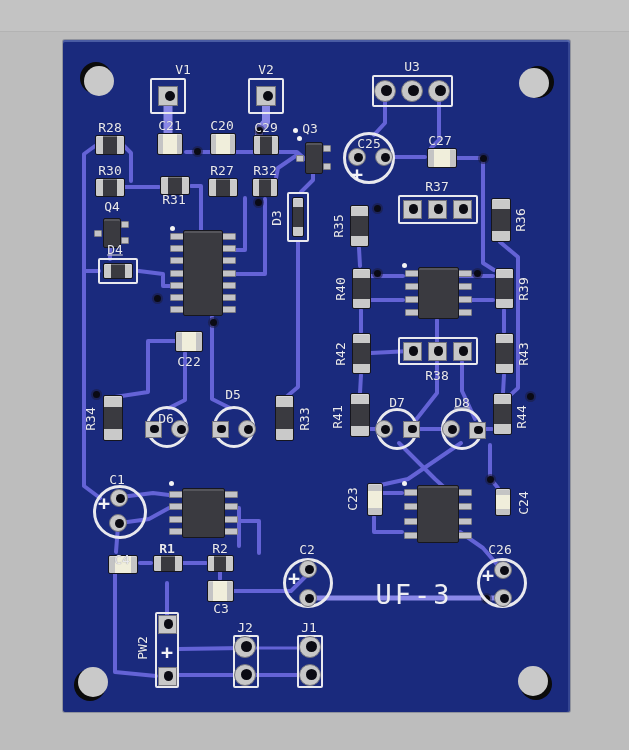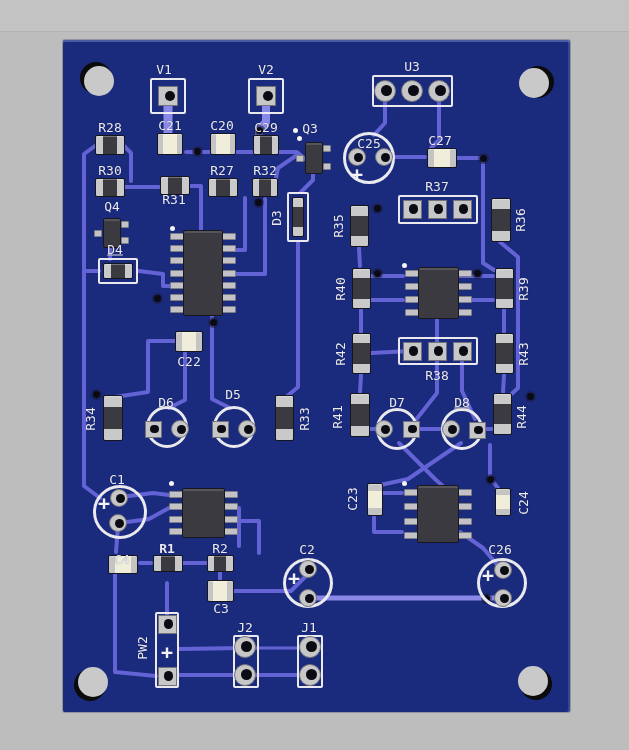--- a/index.html
+++ b/index.html
@@ -109,20 +109,21 @@
       <polyline points="52,534 52,632 93,636" class="trace" stroke-width="4"></polyline>
       <polyline points="104,579 104,543" class="trace" stroke-width="4"></polyline>
       <polyline points="116,609 180,608" class="trace" stroke-width="4"></polyline>
       <polyline points="116,635 245,635" class="trace" stroke-width="4"></polyline>
       <polyline points="184,608 245,608" class="trace" stroke-width="3"></polyline>
       <polyline points="162,468 176,468 176,506" class="trace" stroke-width="4"></polyline>
       <polyline points="162,481 196,481 196,513" class="trace" stroke-width="4"></polyline>
       <polyline points="57,483 86,479 106,468" class="trace" stroke-width="4"></polyline>
       <polyline points="60,105 68,113 68,141" class="trace" stroke-width="4"></polyline>
     </svg>
+  <div id="board-title" style="left: 351px; top: 554px;">UF-3</div>
 <div class="via" style="position: absolute; left: 130.5px; top: 107.5px; width: 7px; height: 7px;"></div>
     <div class="via" style="position: absolute; left: 192.5px; top: 86.5px; width: 7px; height: 7px;"></div>
     <div class="via" style="position: absolute; left: 416.5px; top: 114.5px; width: 7px; height: 7px;"></div>
     <div class="via" style="position: absolute; left: 310.5px; top: 229.5px; width: 7px; height: 7px;"></div>
     <div class="via" style="position: absolute; left: 410.5px; top: 229.5px; width: 7px; height: 7px;"></div>
     <div class="via" style="position: absolute; left: 90.5px; top: 254.5px; width: 7px; height: 7px;"></div>
     <div class="via" style="position: absolute; left: 146.5px; top: 278.5px; width: 7px; height: 7px;"></div>
     <div class="via" style="position: absolute; left: 191.5px; top: 158.5px; width: 7px; height: 7px;"></div>
     <div class="via" style="position: absolute; left: 423.5px; top: 435.5px; width: 7px; height: 7px;"></div>
     <div class="via" style="position: absolute; left: 419.5px; top: 554.5px; width: 7px; height: 7px;"></div>
@@ -136,21 +137,21 @@
     <div class="wdot" style="position: absolute; left: 105.5px; top: 440.5px; width: 5px; height: 5px;"></div>
     <div class="wdot" style="position: absolute; left: 121.5px; top: 451.5px; width: 5px; height: 5px;"></div>
     <div class="wdot" style="position: absolute; left: 338.5px; top: 440.5px; width: 5px; height: 5px;"></div>
     <div class="wdot" style="position: absolute; left: 359.5px; top: 448.5px; width: 5px; height: 5px;"></div>
     <div class="wdot" style="position: absolute; left: 229.5px; top: 87.5px; width: 5px; height: 5px;"></div>
     <div class="wdot" style="position: absolute; left: 233.5px; top: 95.5px; width: 5px; height: 5px;"></div>
     <div class="comp outline" style="position: absolute; left: 87px; top: 38px; width: 36px; height: 36px;"></div>
     <div class="pad-sq" style="position: absolute; left: 95px; top: 46px; width: 20px; height: 20px;">
       <div class="pdot" style="position: absolute; left: 5.6px; top: 4px; width: 10px; height: 10px;"></div>
     </div>
-    <div class="lbl" style="left: 101px; top: 29px;">V1</div>
+    <div class="lbl" style="left: 120px; top: 29px;">V1</div>
     <div class="comp outline" style="position: absolute; left: 185px; top: 38px; width: 36px; height: 36px;"></div>
     <div class="pad-sq" style="position: absolute; left: 193px; top: 46px; width: 20px; height: 20px;">
       <div class="pdot" style="position: absolute; left: 5.6px; top: 4px; width: 10px; height: 10px;"></div>
     </div>
     <div class="lbl" style="left: 203px; top: 29px;">V2</div>
     <div class="comp outline" style="position: absolute; left: 309px; top: 35px; width: 81px; height: 32px;"></div>
     <div class="pad-rd" style="position: absolute; left: 311px; top: 40px; width: 22px; height: 22px;">
       <div class="pdot" style="position: absolute; left: 5.5px; top: 4.4px; width: 11px; height: 11px;"></div>
     </div>
     <div class="pad-rd" style="position: absolute; left: 338px; top: 40px; width: 22px; height: 22px;">
@@ -271,21 +272,21 @@
     <div class="lbl rot" style="left: 460px; top: 314px;">R43</div>
     <div class="comp rv" style="position: absolute; left: 40px; top: 355px; width: 20px; height: 46px;"></div>
     <div class="lbl rot" style="left: 27px; top: 379px;">R34</div>
     <div class="comp circle" style="position: absolute; left: 83px; top: 366px; width: 42px; height: 42px;"></div>
     <div class="pad-sq" style="position: absolute; left: 81.5px; top: 380.5px; width: 17px; height: 17px;">
       <div class="pdot" style="position: absolute; left: 4.76px; top: 3.4px; width: 8.5px; height: 8.5px;"></div>
     </div>
     <div class="pad-rd" style="position: absolute; left: 108px; top: 380px; width: 18px; height: 18px;">
       <div class="pdot" style="position: absolute; left: 4.5px; top: 3.6px; width: 9px; height: 9px;"></div>
     </div>
-    <div class="lbl" style="left: 103px; top: 362px;">D6</div>
+    <div class="lbl" style="left: 103px; top: 378px;">D6</div>
     <div class="comp circle" style="position: absolute; left: 150px; top: 366px; width: 42px; height: 42px;"></div>
     <div class="pad-sq" style="position: absolute; left: 148.5px; top: 380.5px; width: 17px; height: 17px;">
       <div class="pdot" style="position: absolute; left: 4.76px; top: 3.4px; width: 8.5px; height: 8.5px;"></div>
     </div>
     <div class="pad-rd" style="position: absolute; left: 175px; top: 380px; width: 18px; height: 18px;">
       <div class="pdot" style="position: absolute; left: 4.5px; top: 3.6px; width: 9px; height: 9px;"></div>
     </div>
     <div class="lbl" style="left: 170px; top: 354px;">D5</div>
     <div class="comp rv" style="position: absolute; left: 212px; top: 355px; width: 19px; height: 46px;"></div>
     <div class="lbl rot" style="left: 241px; top: 379px;">R33</div>

